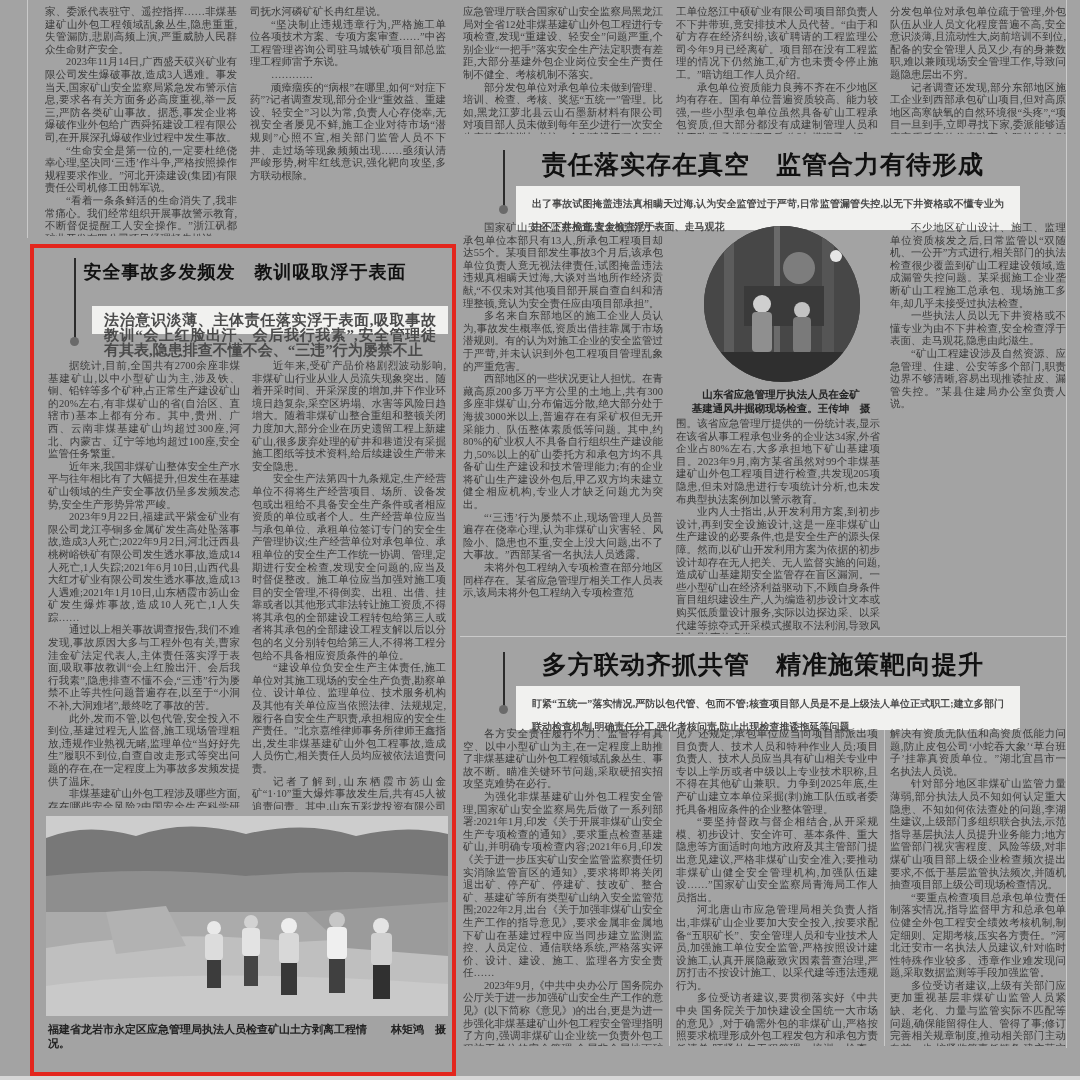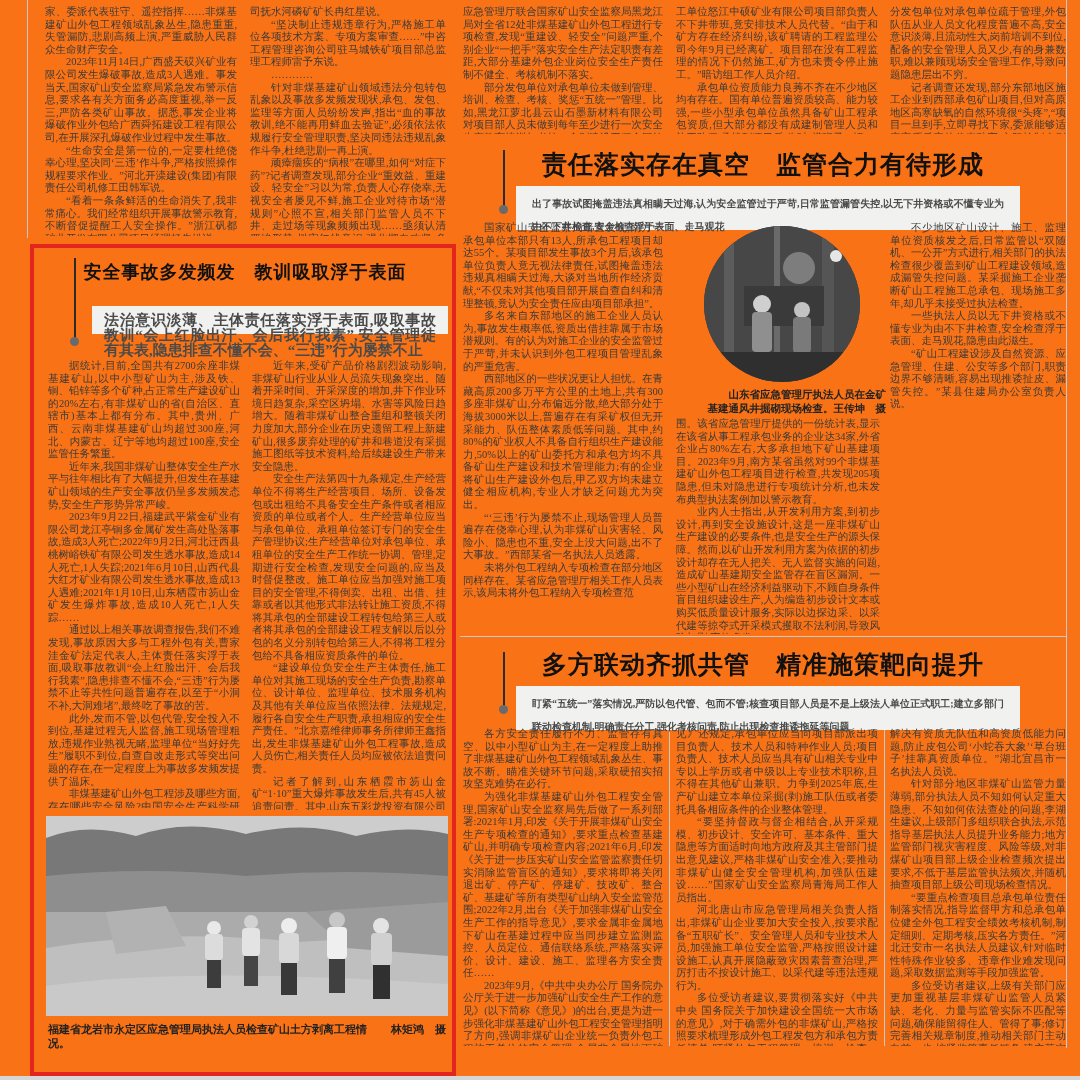--- a/index.html
+++ b/index.html
@@ -1,31 +1,31 @@
 <!DOCTYPE html>
 <html><head>
 <meta charset="utf-8">
 <style>
   html,body{margin:0;padding:0;}
   body{width:1080px;height:1080px;background:#ffffff;position:relative;
        font-family:"Liberation Serif","DejaVu Serif",serif;color:#262626;}
-  .page{position:absolute;left:0;top:0;width:1080px;height:1080px;overflow:hidden;background:#f97316;}
+  .page{position:absolute;left:0;top:0;width:1080px;height:1080px;overflow:hidden;background:#a3a3a3;}
   .col{position:absolute;overflow:hidden;text-align:justify;}
   .col p{margin:0;text-indent:2em;font-size:10.5px;line-height:12.6px;color:#3a3a3a;}
   .cont p:first-child{text-indent:0;}
   .headline{position:absolute;font-weight:bold;color:#111;text-align:center;white-space:nowrap;letter-spacing:1px;}
   .standfirst{position:absolute;background:#f1f1ef;color:#4a4a4a;font-weight:bold;font-size:10px;
               line-height:23px;padding:6px 16px;box-sizing:border-box;text-align:justify;}
   .ornament{position:absolute;width:1.5px;background:#2b2b2b;}
   .ornament::after{content:"";position:absolute;left:-4px;bottom:-8px;width:9px;height:9px;background:#6a6a6a;border-radius:50%;}
   .rule-v{position:absolute;width:1px;background:#c9c9c9;}
   .rule-h{position:absolute;height:1px;background:#c9c9c9;}
   .captionrow{position:absolute;display:flex;justify-content:space-between;align-items:flex-start;gap:10px;}
   .caption{font-weight:bold;font-size:11px;color:#222;line-height:14px;}
-  .circ-caption{position:absolute;text-align:right;font-weight:bold;font-size:10.5px;line-height:14px;color:#222;}
+  .circ-caption{position:absolute;text-align:center;font-weight:bold;font-size:10.5px;line-height:14px;color:#222;}
   .highlight{position:absolute;border:4px solid #e3261d;box-sizing:border-box;}
   .photo{position:absolute;overflow:hidden;background:#b9b9b9;}
   .circle-photo{position:absolute;border-radius:50%;overflow:hidden;background:#3c3c3c;}
   .bottom-band{position:absolute;background:#d6d6d6;}
 </style>
 </head>
 <body>
 
 <div class="page">
 
@@ -39,21 +39,20 @@
   <div class="col cont" style="left:45px;top:6px;width:192px;height:230px;">
       <p>家、委派代表驻守、遥控指挥……非煤基建矿山外包工程领域乱象丛生,隐患重重,失管漏防,悲剧高频上演,严重威胁人民群众生命财产安全。</p>
       <p>2023年11月14日,广西盛天砹兴矿业有限公司发生爆破事故,造成3人遇难。事发当天,国家矿山安全监察局紧急发布警示信息,要求各有关方面务必高度重视,举一反三,严防各类矿山事故。据悉,事发企业将爆破作业外包给广西舜拓建设工程有限公司,在开展深孔爆破作业过程中发生事故。</p>
       <p>“生命安全是第一位的,一定要杜绝侥幸心理,坚决同‘三违’作斗争,严格按照操作规程要求作业。”河北开滦建设(集团)有限责任公司机修工田韩军说。</p>
       <p>“看着一条条鲜活的生命消失了,我非常痛心。我们经常组织开展事故警示教育,不断督促提醒工人安全操作。”浙江矾都矿业开发有限公司项目经理杨先松说。</p>
     </div>
   <div class="col cont" style="left:250px;top:6px;width:196px;height:230px;">
       <p>司抚水河磷矿矿长冉红星说。</p>
       <p>“坚决制止违规违章行为,严格施工单位各项技术方案、专项方案审查……”中咨工程管理咨询公司驻马城铁矿项目部总监理工程师雷予东说。</p>
       <p>…………</p>
-      <p>针对非煤基建矿山领域违法分包转包乱象以及事故多发频发现状,承包、发包、监理等方面人员纷纷发声,指出“血的事故教训,绝不能再用鲜血去验证”,必须依法依规履行安全管理职责,坚决同违法违规乱象作斗争,杜绝悲剧一再上演。</p>
       <p>顽瘴痼疾的“病根”在哪里,如何“对症下药”?记者调查发现,部分企业“重效益、重建设、轻安全”习以为常,负责人心存侥幸,无视安全者屡见不鲜,施工企业对待市场“潜规则”心照不宣,相关部门监管人员不下井、走过场等现象频频出现……亟须认清严峻形势,树牢红线意识,强化靶向攻坚,多方联动根除。</p>
     </div>
   <div class="col cont" style="left:463px;top:6px;width:200px;height:128px;">
       <p>应急管理厅联合国家矿山安全监察局黑龙江局对全省12处非煤基建矿山外包工程进行专项检查,发现“重建设、轻安全”问题严重,个别企业“一把手”落实安全生产法定职责有差距,大部分基建外包企业岗位安全生产责任制不健全、考核机制不落实。</p>
       <p>部分发包单位对承包单位未做到管理、培训、检查、考核、奖惩“五统一”管理。比如,黑龙江萝北县云山石墨新材料有限公司对项目部人员未做到每年至少进行一次安全生产教育培训与考核。个别建设工程合同签订不</p>
     </div>
   <div class="col cont" style="left:676px;top:6px;width:202px;height:128px;">
       <p>工单位怒江中硕矿业有限公司项目部负责人不下井带班,竟安排技术人员代替。“由于和矿方存在经济纠纷,该矿聘请的工程监理公司今年9月已经离矿。项目部在没有工程监理的情况下仍然施工,矿方也未责令停止施工。”暗访组工作人员介绍。</p>
       <p>承包单位资质能力良莠不齐在不少地区均有存在。国有单位普遍资质较高、能力较强,一些小型承包单位虽然具备矿山工程承包资质,但大部分都没有成建制管理人员和施工队伍,承揽到项目后,临时“搭班子”“招</p>
     </div>

